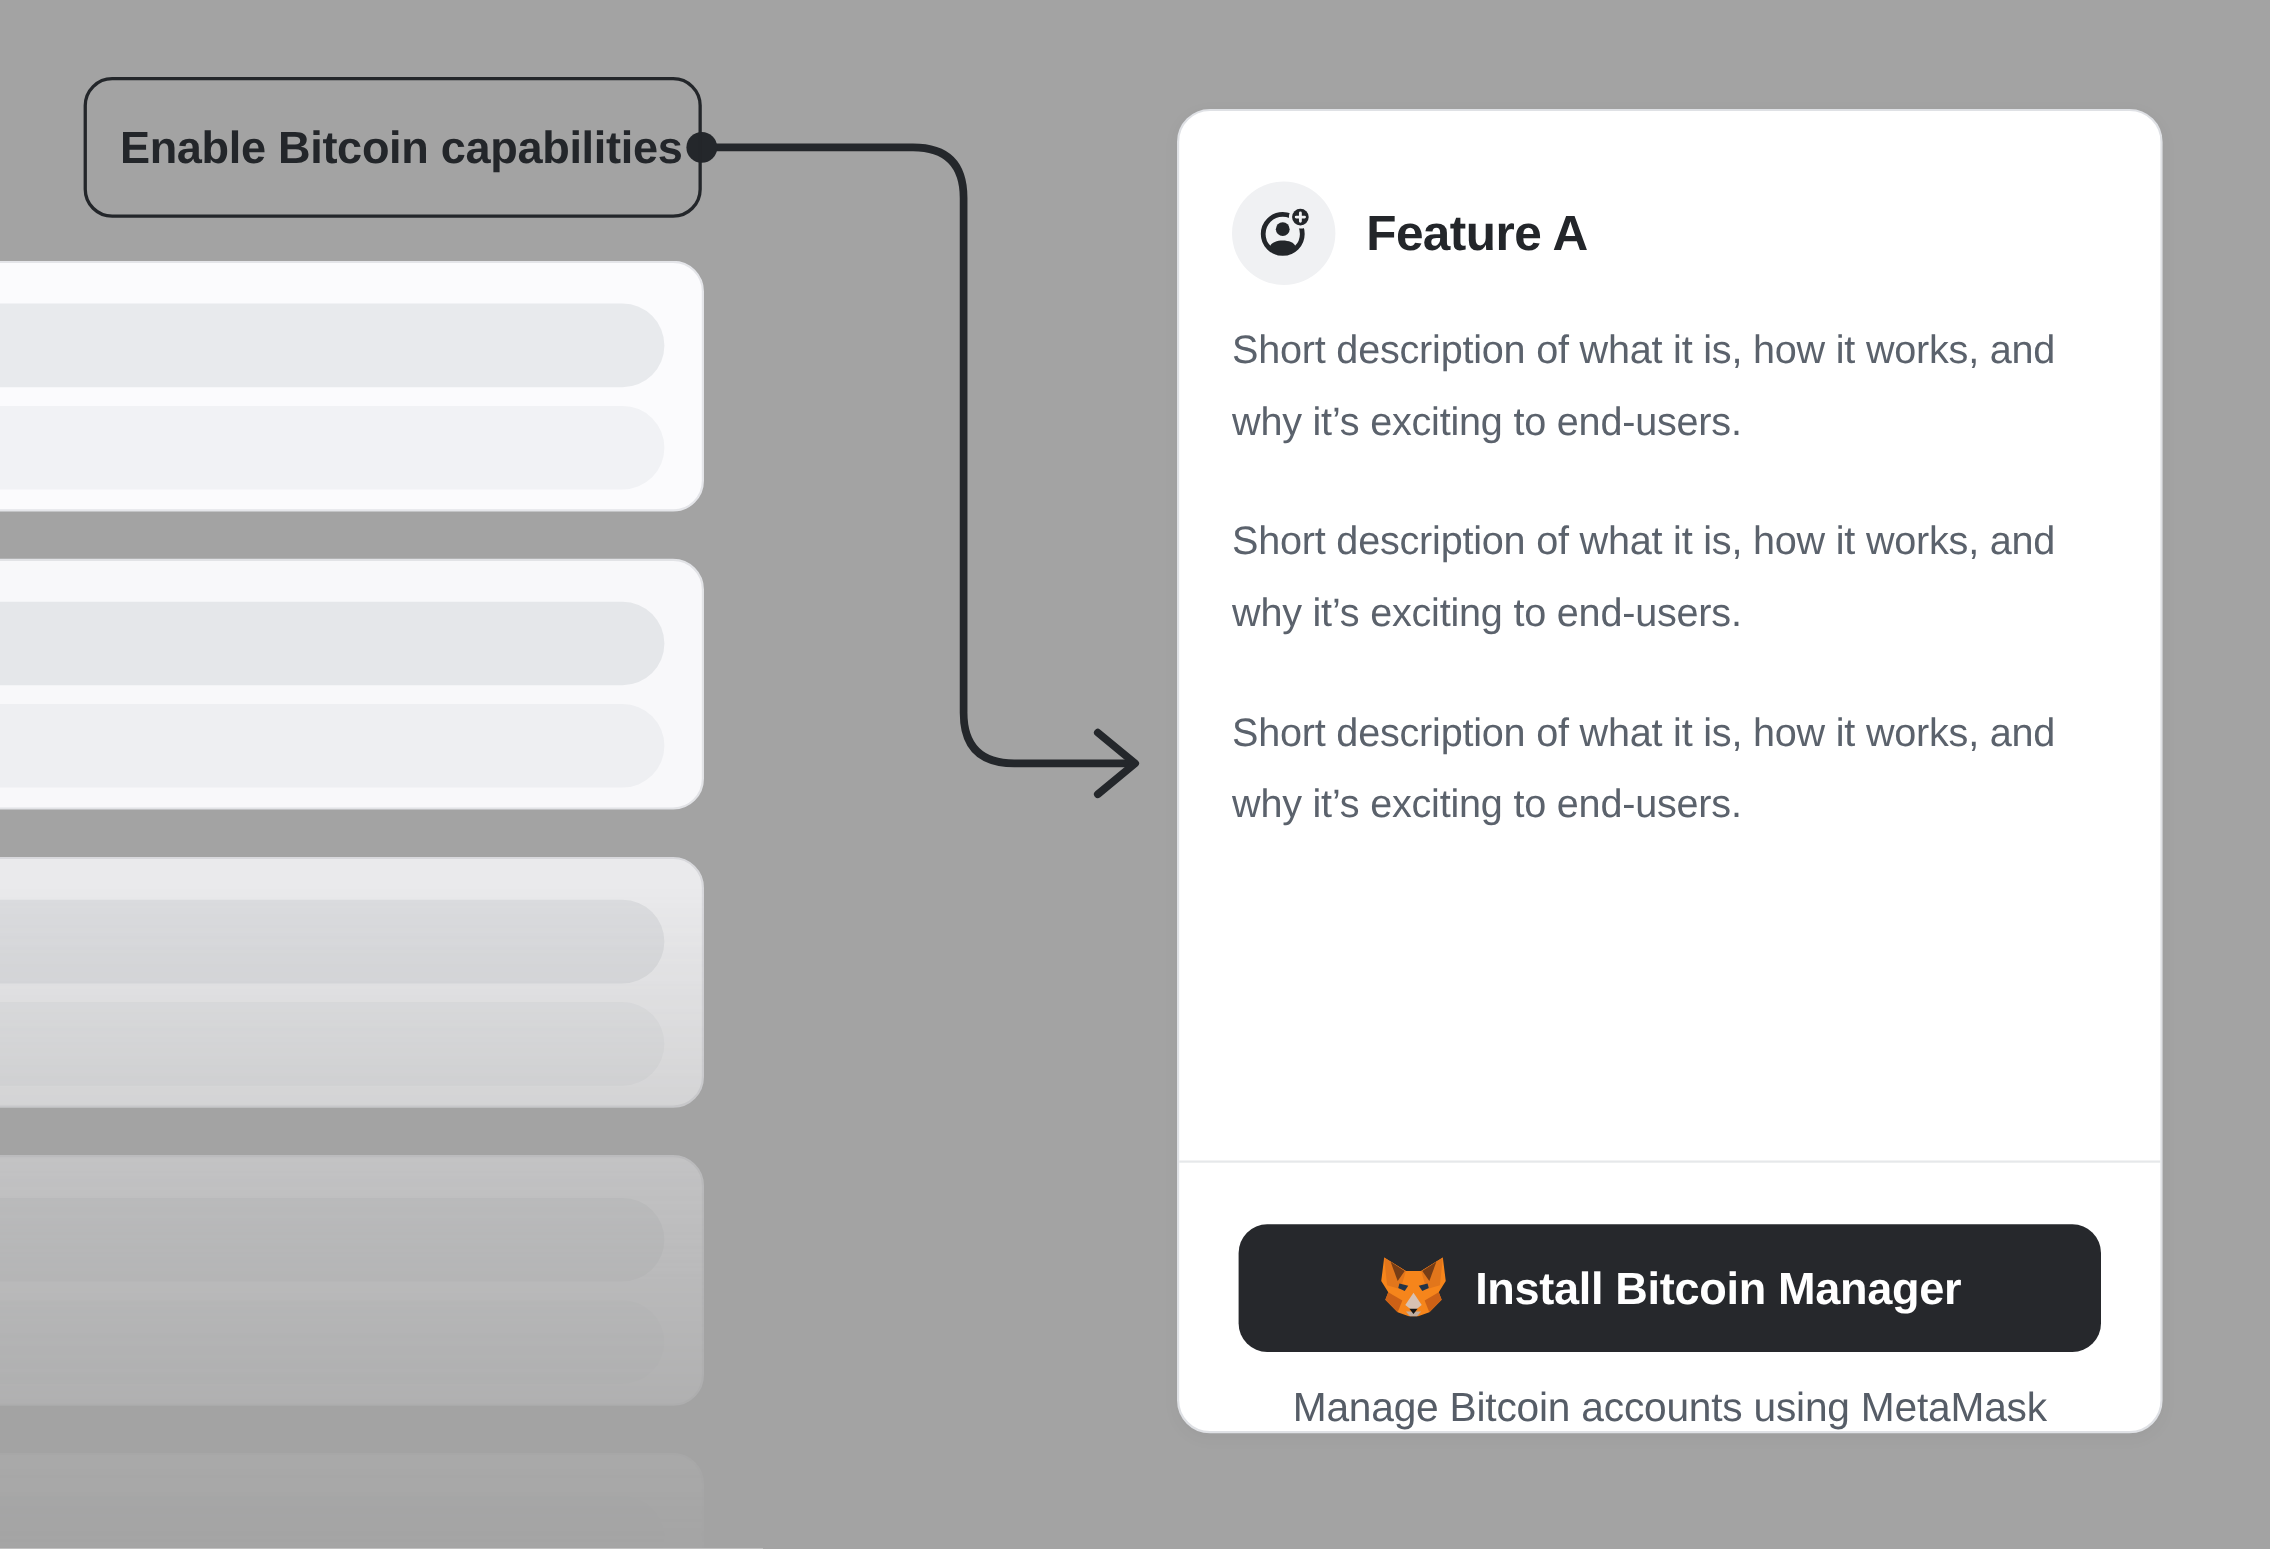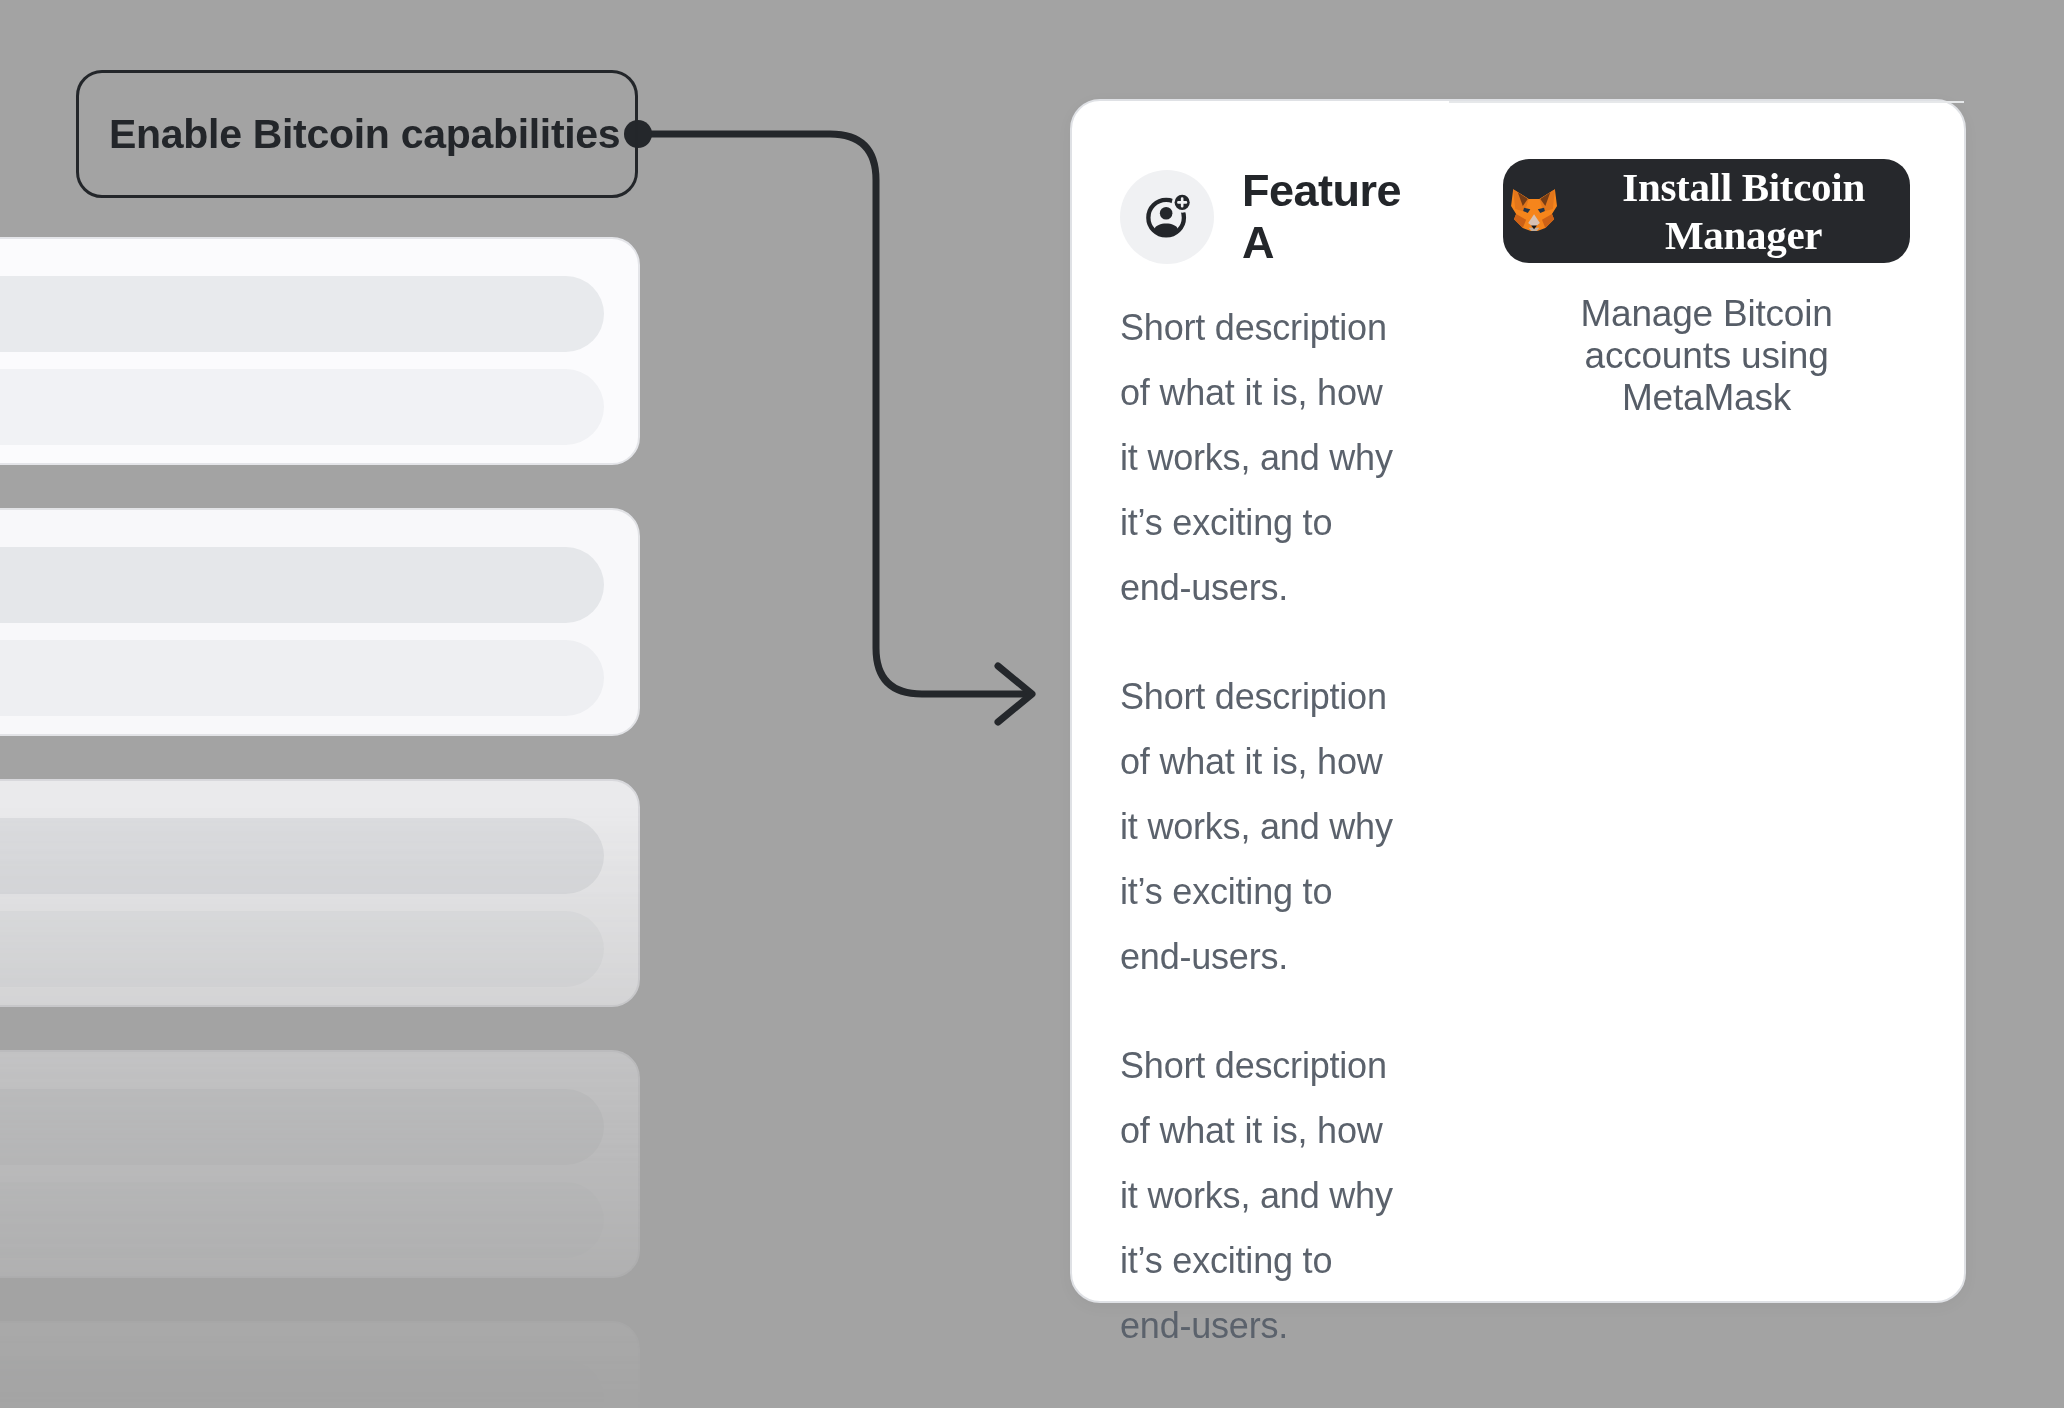--- a/index.html
+++ b/index.html
@@ -67,21 +67,21 @@
   
   .panel {
     position: absolute;
     left: 1070px; top: 99px;
     width: 896px; height: 1204px;
     box-sizing: border-box;
     background: #ffffff;
     border: 2px solid #dfe1e5;
     border-radius: 30px;
     box-shadow: 0 4px 16px rgba(20,22,26,0.04);
-    display: flex; flex-direction: row;
+    display: flex; flex-direction: column;
   }
   .panel-body { flex: 1; padding: 64px 48px 0 48px; }
   .feature { margin-bottom: 44px; }
   .frow { display: flex; align-items: center; gap: 28px; }
   .ficon {
     width: 94px; height: 94px; flex: 0 0 94px;
     border-radius: 50%;
     background: #f0f1f3;
     display: flex; align-items: center; justify-content: center;
   }
@@ -98,25 +98,25 @@
     color: #5b626c;
     max-width: 800px;
   }
   .panel-footer {
     border-top: 2px solid #e6e8ea;
     padding: 56px 54px 0 54px;
   }
   .install {
     display: flex; align-items: center; justify-content: center;
     gap: 24px;
-    width: 100%; height: 104px;
+    width: 100%; height: 116px;
     background: #26282c;
     border: none; border-radius: 26px;
     color: #ffffff;
-    font-family: Liberation Serif, serif;
+    font-family: Liberation Sans, sans-serif;
     font-size: 41px; font-weight: 700;
     letter-spacing: -0.3px;
     cursor: pointer;
   }
   .caption {
     margin: 30px 0 0 0;
     text-align: center;
     font-size: 37px;
     color: #565d67;
     letter-spacing: -0.2px;

